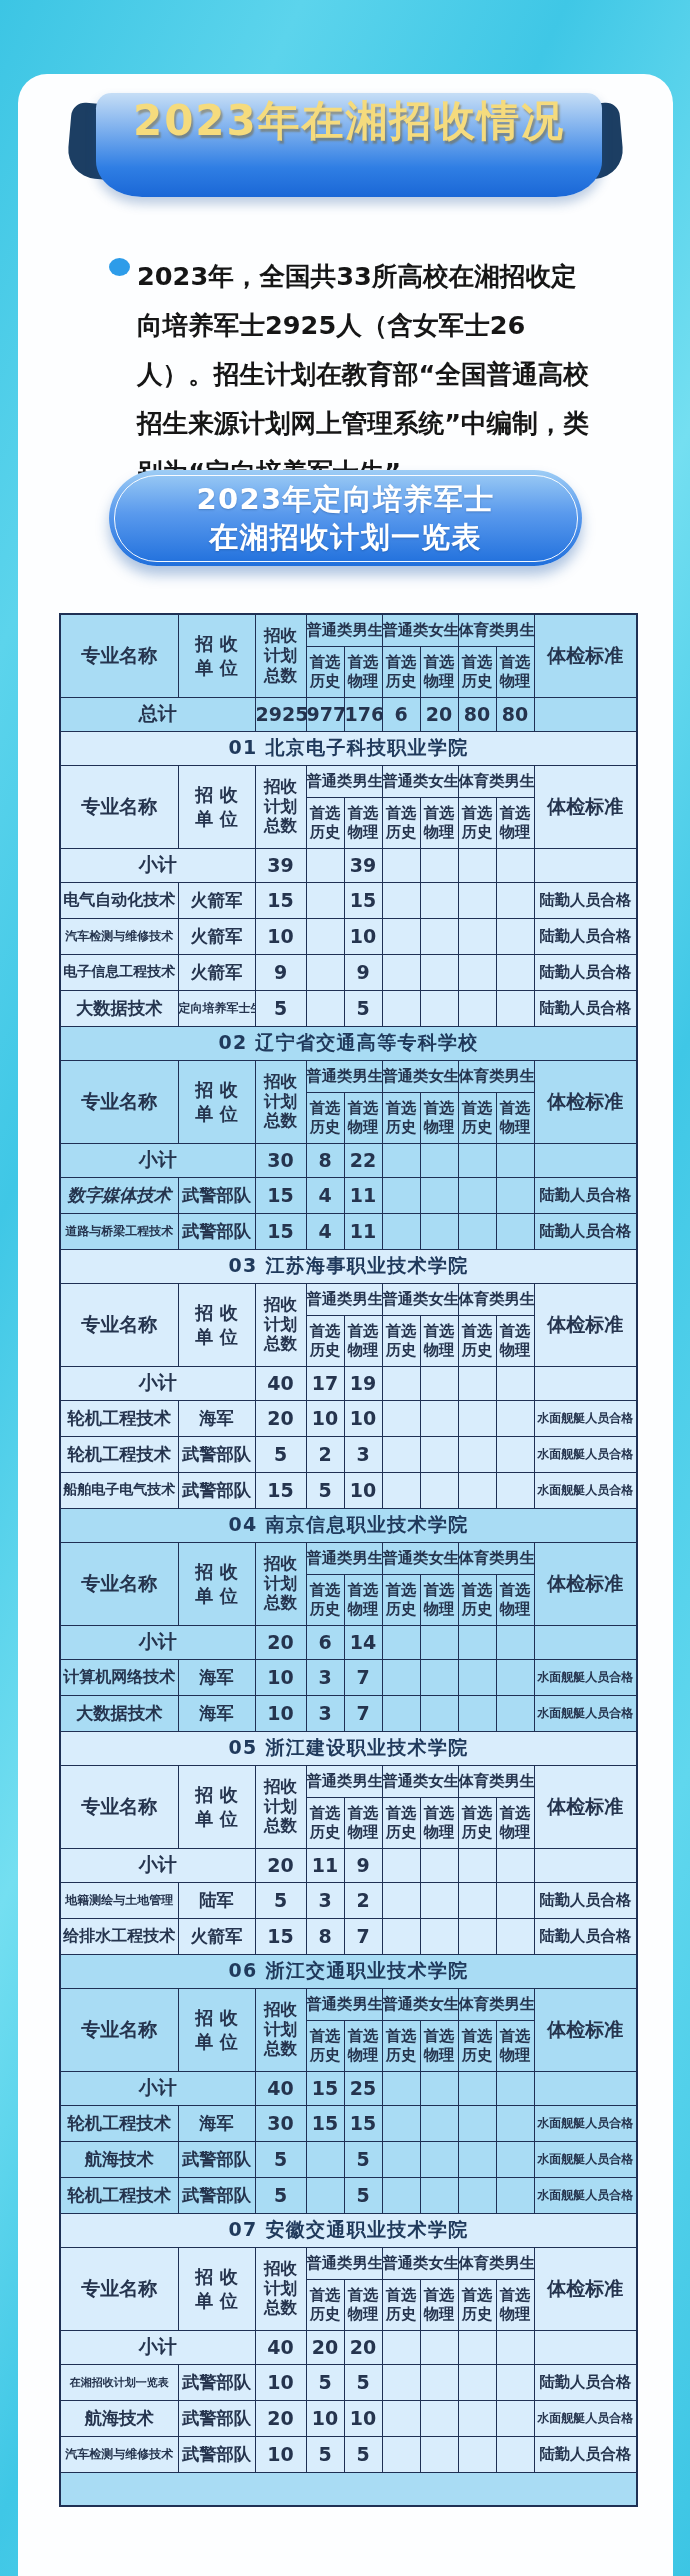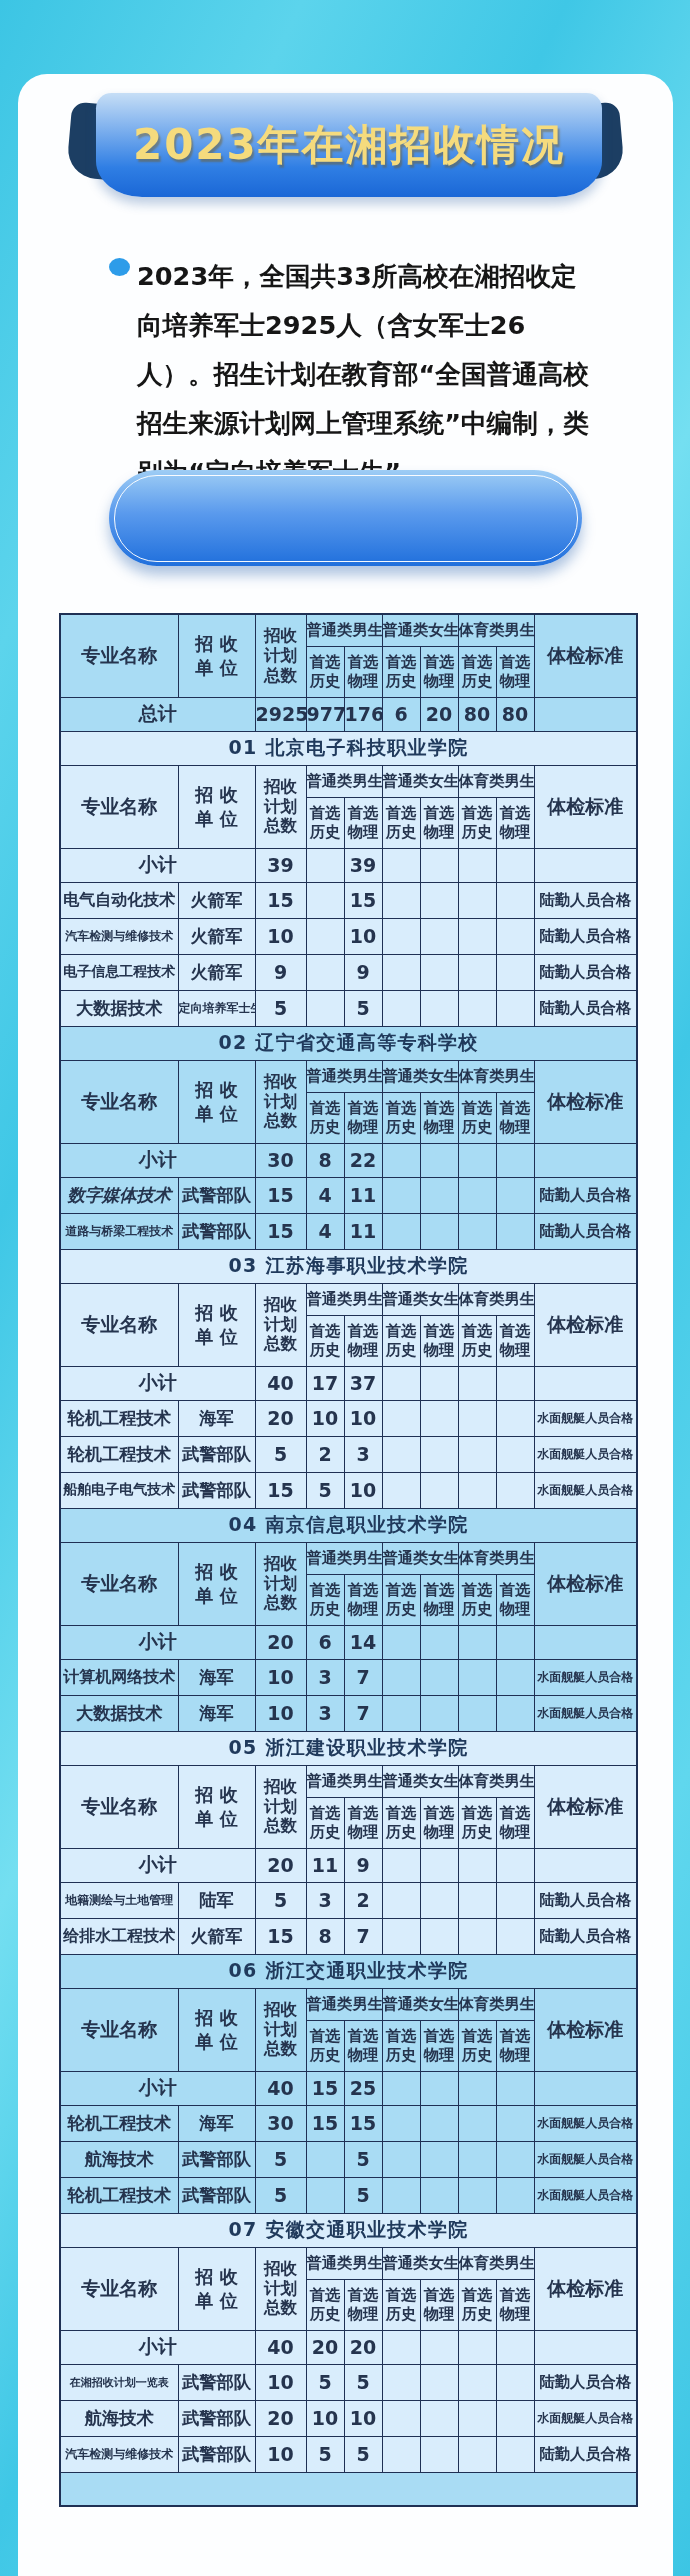--- a/index.html
+++ b/index.html
@@ -9,21 +9,21 @@
   .card{position:absolute;left:18px;top:74px;width:655px;height:2502px;
     background:#fdfeff;border-radius:29px 29px 0 0;}
   
   .ribbon{position:absolute;left:72px;top:93px;width:547px;height:107px;}
   .fold{position:absolute;width:83px;height:75px;background:#1c3e63;top:11.5px;}
   .fold-l{left:-2.6px;border-radius:14px 0 23px 29px;transform:rotate(5deg);}
   .fold-r{right:-2.6px;border-radius:0 14px 29px 23px;transform:rotate(-5deg);}
   .ribbon-body{position:absolute;left:16.6px;right:16.6px;top:0;bottom:2.6px;
     background:linear-gradient(180deg,#c6def6 0%,#7fb1ee 34%,#2f7ee4 72%,#1a67d6 100%);
     border-radius:15.3px 15.3px 46px 46px / 15.3px 15.3px 36px 36px;
-    display:flex;align-items:center;justify-content:center;
+    display:flex;align-items:flex-start;justify-content:center;
     box-shadow:0 6.4px 10.2px rgba(25,80,150,.28);margin-left:7px;}
   .ribbon-title{font-size:42px;font-weight:700;color:#f5db7d;letter-spacing:1.9px;
     text-shadow:1.9px 2.6px 1.9px rgba(120,88,20,.45);white-space:nowrap;}
   
   .bullet{position:absolute;left:109px;top:258px;width:21px;height:18px;border-radius:50%;background:#2d9ce9;}
   .intro{position:absolute;left:137px;top:252px;width:452px;margin:0;
     font-size:25.6px;font-weight:600;line-height:49px;color:#161616;text-align:left;}
   
   .pill{position:absolute;left:109px;top:470px;width:473px;height:96px;border-radius:49px;
     background:linear-gradient(180deg,#9ecdf5 0%,#5a9aed 45%,#1f6fdc 100%);
@@ -66,20 +66,24 @@
     <div class="ribbon-body">
       <span class="ribbon-title">2023年在湘招收情况</span>
     </div>
   </div>
 
   <span class="bullet"></span>
   <p class="intro">2023年，全国共33所高校在湘招收定向培养军士2925人（含女军士26人）。招生计划在教育部“全国普通高校招生来源计划网上管理系统”中编制，类别为“定向培养军士生”。</p>
 
   <div class="pill">
     <div class="pill-inner"></div>
+    <div class="pill-text">
+      <span>2023年定向培养军士</span>
+      <span>在湘招收计划一览表</span>
+    </div>
   </div>
 
   <div class="table-wrap" id="table-wrap">
       <table class="grid">
         <colgroup>
           <col style="width: 118px;">
           <col style="width: 77px;">
           <col style="width: 51px;">
           <col style="width: 38px;">
           <col style="width: 38px;">
@@ -281,21 +285,21 @@
             <th class="c-sub">首选物理</th>
             <th class="c-sub">首选历史</th>
             <th class="c-sub">首选物理</th>
             <th class="c-sub">首选历史</th>
             <th class="c-sub">首选物理</th>
           </tr>
           <tr class="sumr light">
             <td class="c-sumlabel" colspan="2">小计</td>
             <td class="c-num">40</td>
             <td class="c-num">17</td>
-            <td class="c-num">37</td>
+            <td class="c-num">19</td>
             <td class="c-num"></td>
             <td class="c-num"></td>
             <td class="c-num"></td>
             <td class="c-num"></td>
             <td class="c-stdv"></td>
           </tr>
           <tr class="rowr light">
             <td class="c-name" style="font-size: 17.3px;">轮机工程技术</td>
             <td class="c-unit" style="font-size: 17.3px;">海军</td>
             <td class="c-num">20</td>

